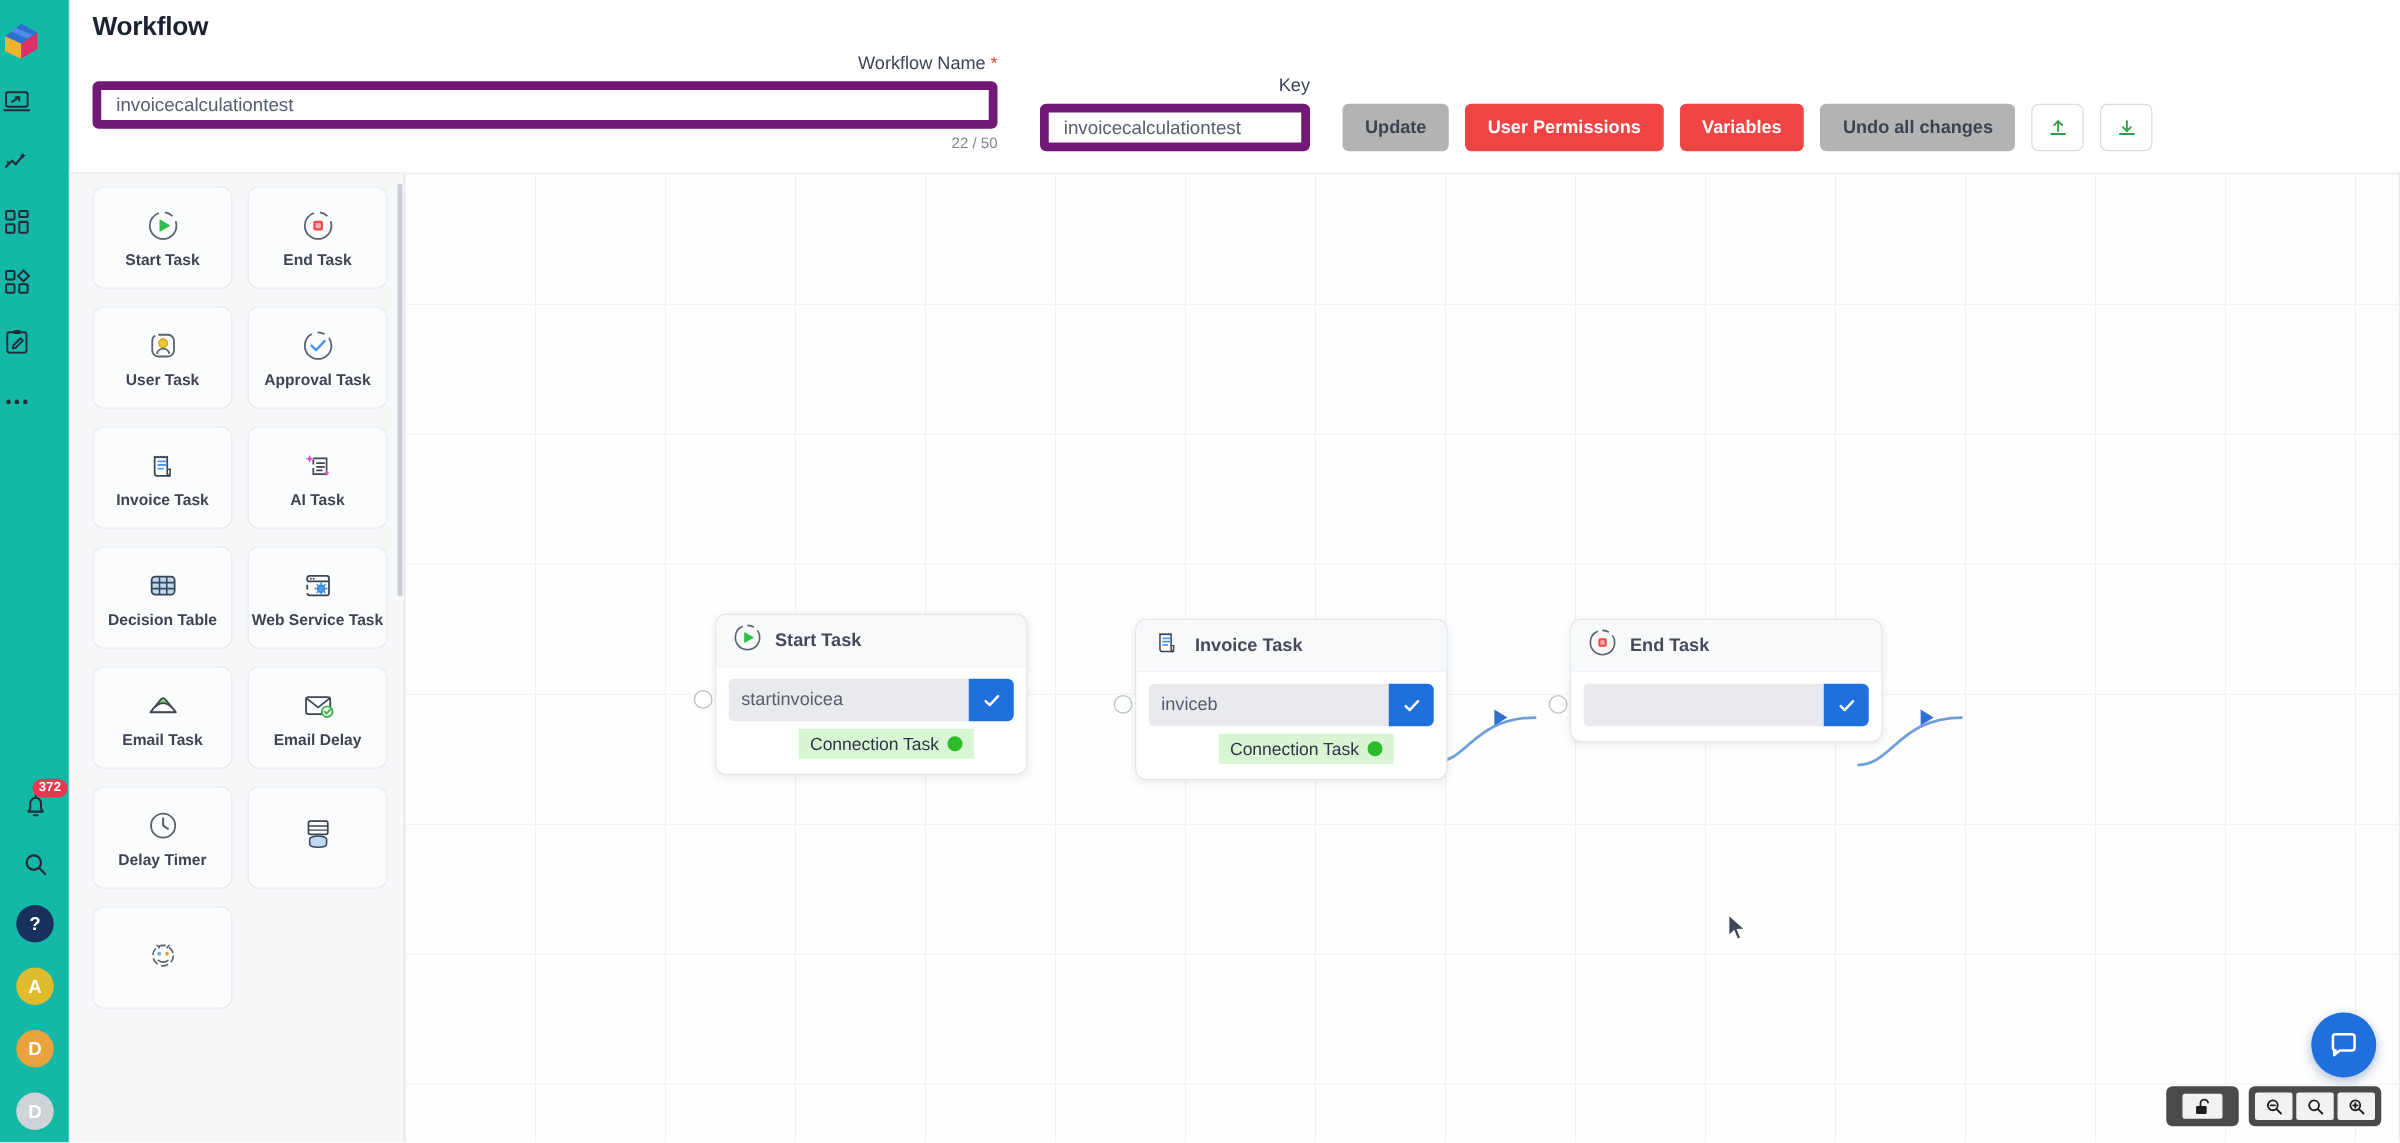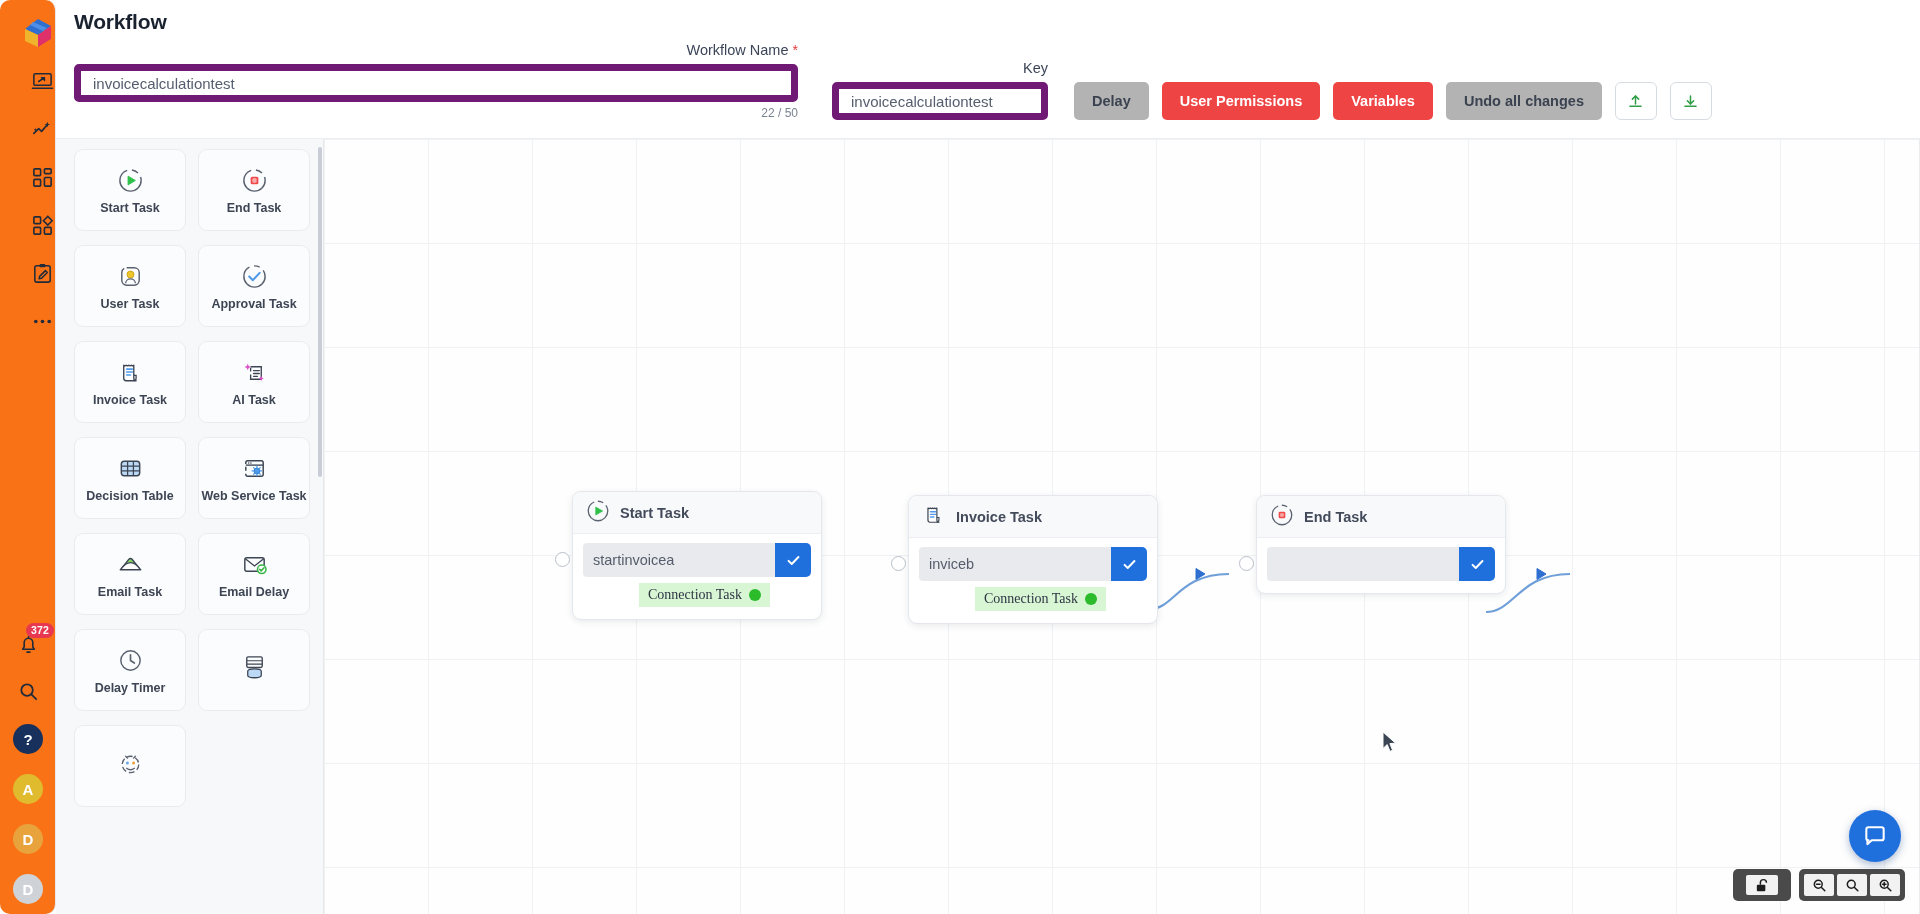--- a/index.html
+++ b/index.html
@@ -7,25 +7,24 @@
     width: 1920px; height: 914px;
     font-family: "Liberation Sans", sans-serif;
     background: #ffffff;
     overflow: hidden;
   }
   #app { position: relative; width: 1920px; height: 914px; display: flex; }
 
   
   .rail {
     width: 56px; height: 914px; flex: 0 0 56px;
-    background: #f97316;
+    background: #14b8a6;
     border-right: 1px solid #e6e8ec;
-    display: flex; flex-direction: column; align-items: flex-end;
+    display: flex; flex-direction: column; align-items: flex-start;
     position: relative;
-    border-radius: 10px;
   }
   .rail-logo { margin-top: 16px; width: 34px; height: 34px; }
   .rail-top { margin-top: 18px; display: flex; flex-direction: column; align-items: center; gap: 22px; }
   .rail-bottom { position: absolute; bottom: 10px; left: 0; width: 56px;
                  display: flex; flex-direction: column; align-items: center; gap: 20px; }
   .rail-ico { width: 26px; height: 26px; display: flex; align-items: center; justify-content: center;
               color: #222b3a; cursor: pointer; }
   .rail-ico svg { display: block; }
   .bell-wrap { position: relative; width: 28px; height: 28px; display:flex; align-items:center; justify-content:center; }
   .badge {
@@ -134,21 +133,21 @@
     display: flex; align-items: center;
   }
   .n-check {
     width: 36px; background: #1f6fdd; border-radius: 0 5px 5px 0;
     display: flex; align-items: center; justify-content: center; cursor: pointer;
   }
   .conn-pill {
     margin-top: 6px; margin-left: 56px;
     background: #d8f5d4; border-radius: 0;
     display: inline-flex; align-items: center; gap: 7px;
-    padding: 4px 9px; font-size: 14px; color: #2e3644; font-family: Liberation Serif, serif;
+    padding: 4px 9px; font-size: 14px; color: #2e3644;
   }
   .conn-dot { width: 12px; height: 12px; border-radius: 50%; background: #2bbb2b; }
   .port {
     position: absolute; width: 15px; height: 15px; border-radius: 50%;
     background: #fff; border: 1.5px solid #b9bfc9;
   }
 
   
   .ctl-lock {
     position: absolute; right: 128px; bottom: 13px;
@@ -275,21 +274,21 @@
         <div class="txtbox wide" placeholder="Enter workflow name">invoicecalculationtest</div>
         <div class="counter">22 / 50</div>
       </div>
 
       <div class="fld" style="margin-left:34px;">
         <label>Key</label>
         <div class="txtbox key" placeholder="Enter key">invoicecalculationtest</div>
       </div>
 
       <div class="btns">
-        <button class="btn btn-grey">Delay</button>
+        <button class="btn btn-grey">Update</button>
         <button class="btn btn-blue">User Permissions</button>
         <button class="btn btn-blue">Variables</button>
         <button class="btn btn-grey">Undo all changes</button>
         <div class="btn-icon">
           <svg viewBox="0 0 24 24" width="19" height="19" fill="none" stroke="#2f9e46" stroke-width="1.9" stroke-linecap="round" stroke-linejoin="round">
             <path d="M12 15 V5"></path>
               <path d="M8 9 l4-4 4 4"></path>
               <path d="M5 18 h14"></path>
           </svg>
         </div>

